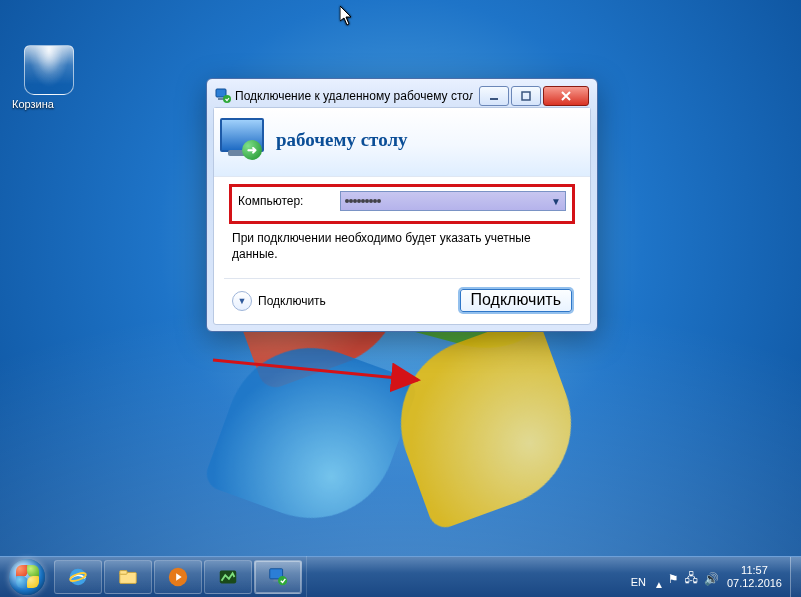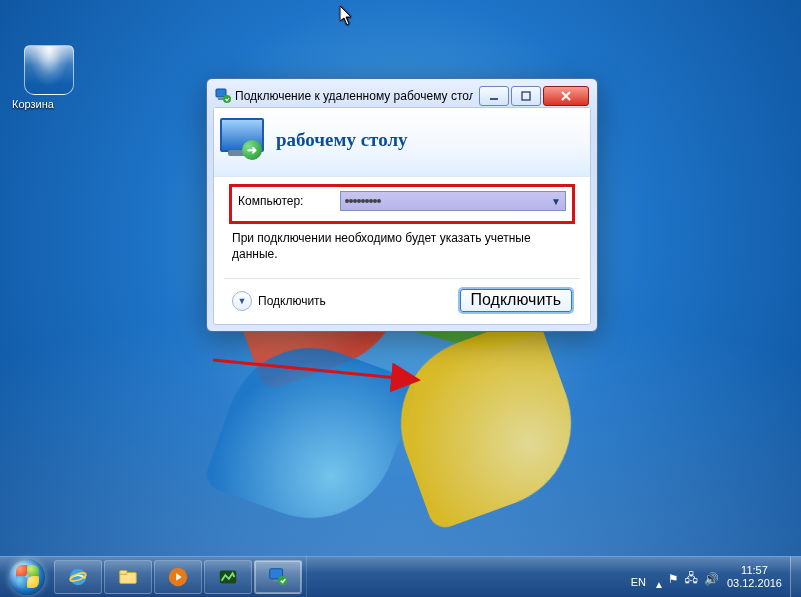--- a/index.html
+++ b/index.html
@@ -286,17 +286,17 @@
   <div class="tray">
     <div class="lang">EN</div>
     <div class="up">▲</div>
     <div class="icons">
       <span>⚑</span>
       <span>🖧</span>
       <span>🔊</span>
     </div>
     <div class="clock">
       <div>11:57</div>
-      <div>03.12.2016</div>
+      <div>07.12.2016</div>
     </div>
   </div>
   <div class="showdesk"></div>
 </div>
 
 </body></html>

